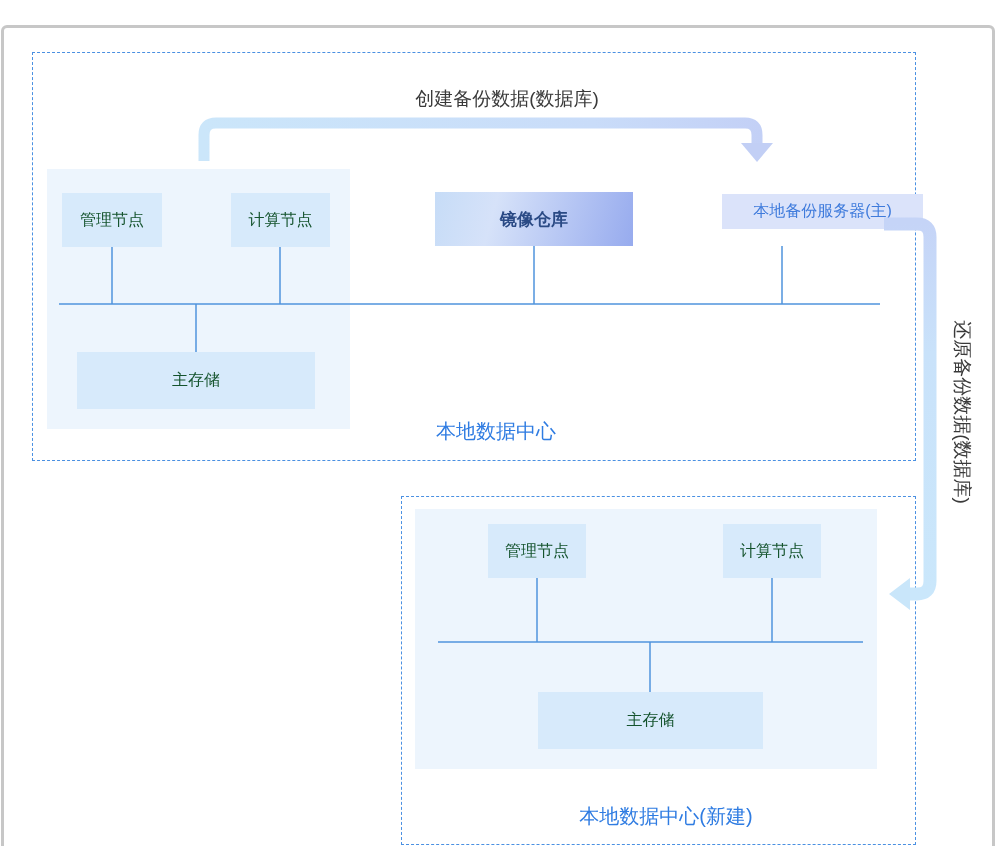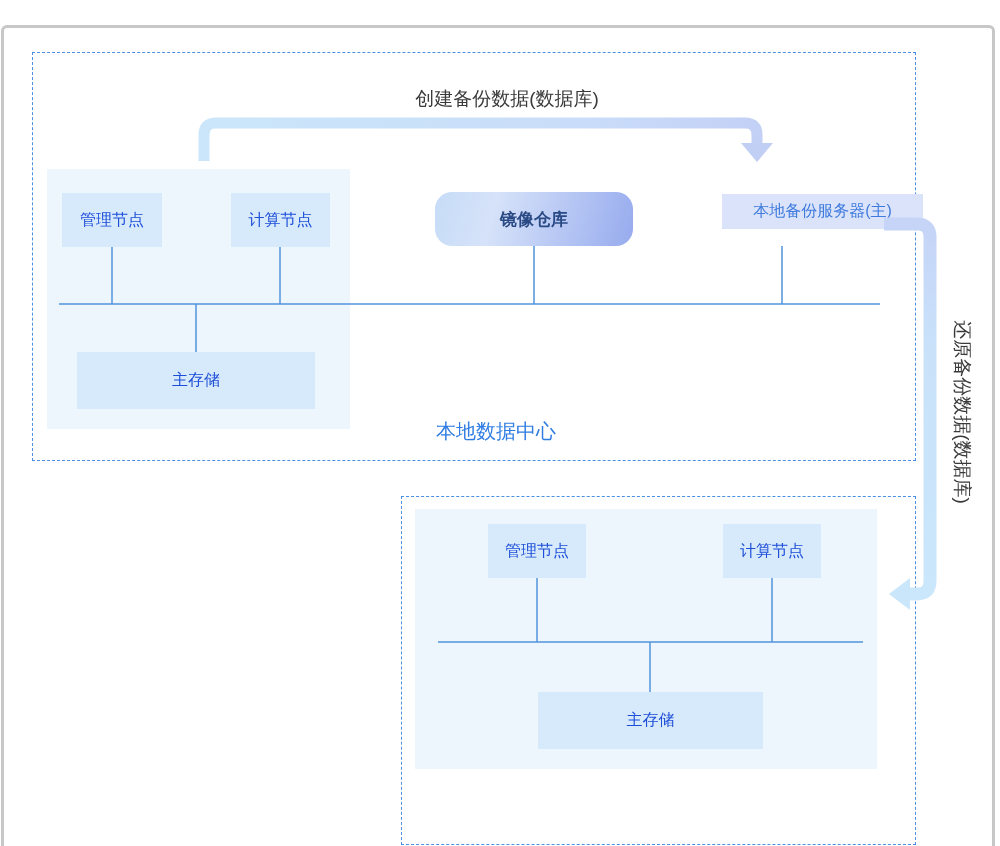--- a/index.html
+++ b/index.html
@@ -26,38 +26,37 @@
     border: 1px dashed #4a90e2;
     background: transparent;
   }
   .panel {
     position: absolute;
     background: #edf5fd;
   }
   .node {
     position: absolute;
     background: #d7eafb;
-    color: #1d4ed8;
+    color: #14532d;
     font-size: 16px;
     font-weight: 500;
     display: flex;
     align-items: center;
     justify-content: center;
     white-space: nowrap;
   }
   .node.lavender {
     background: #dbe3fa;
     color: #3f7bdc;
   }
   .node.mirror {
     background: linear-gradient(105deg, #c6dcf7 0%, #d6e2f9 30%, #97abee 100%);
     color: #2a4a85;
     font-weight: 700;
     font-size: 17px;
-    border-radius: 17px;
   }
   .dc-title {
     position: absolute;
     color: #2f7ce2;
     font-size: 20px;
     font-weight: 500;
     text-align: center;
     width: 240px;
     white-space: nowrap;
   }
@@ -115,20 +114,21 @@
   <div class="dashed-box" style="left:401px; top:472px; width:513px; height:347px;"></div>
 
   <div class="panel" style="left:415px; top:485px; width:462px; height:260px;"></div>
 
   <div class="node" style="left:488px; top:500px; width:98px; height:54px;">管理节点</div>
 
   <div class="node" style="left:723px; top:500px; width:98px; height:54px;">计算节点</div>
 
   <div class="node" style="left:538px; top:668px; width:225px; height:57px;">主存储</div>
 
+  <div class="dc-title" style="left:546px; top:779px;">本地数据中心(新建)</div>
 
   <div class="rotated-label">还原备份数据(数据库)</div>
 
   <svg class="overlay" viewBox="0 0 1000 846">
     <defs>
       <linearGradient id="gradTop" gradientUnits="userSpaceOnUse" x1="203" y1="0" x2="762" y2="0">
         <stop offset="0" stop-color="#cbe6fa"></stop>
         <stop offset="0.7" stop-color="#c9dcf9"></stop>
         <stop offset="1" stop-color="#c3d0f6"></stop>
       </linearGradient>

